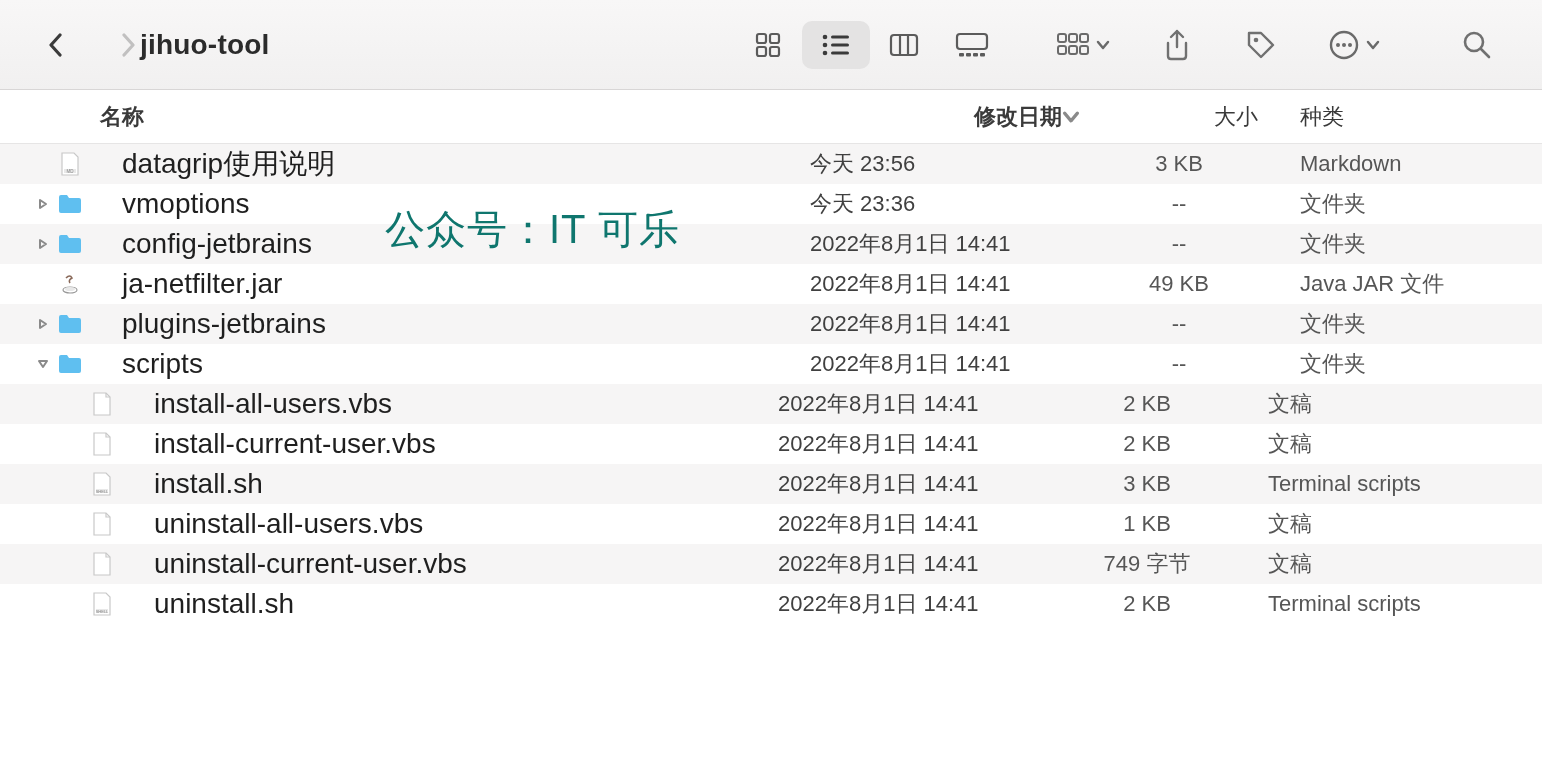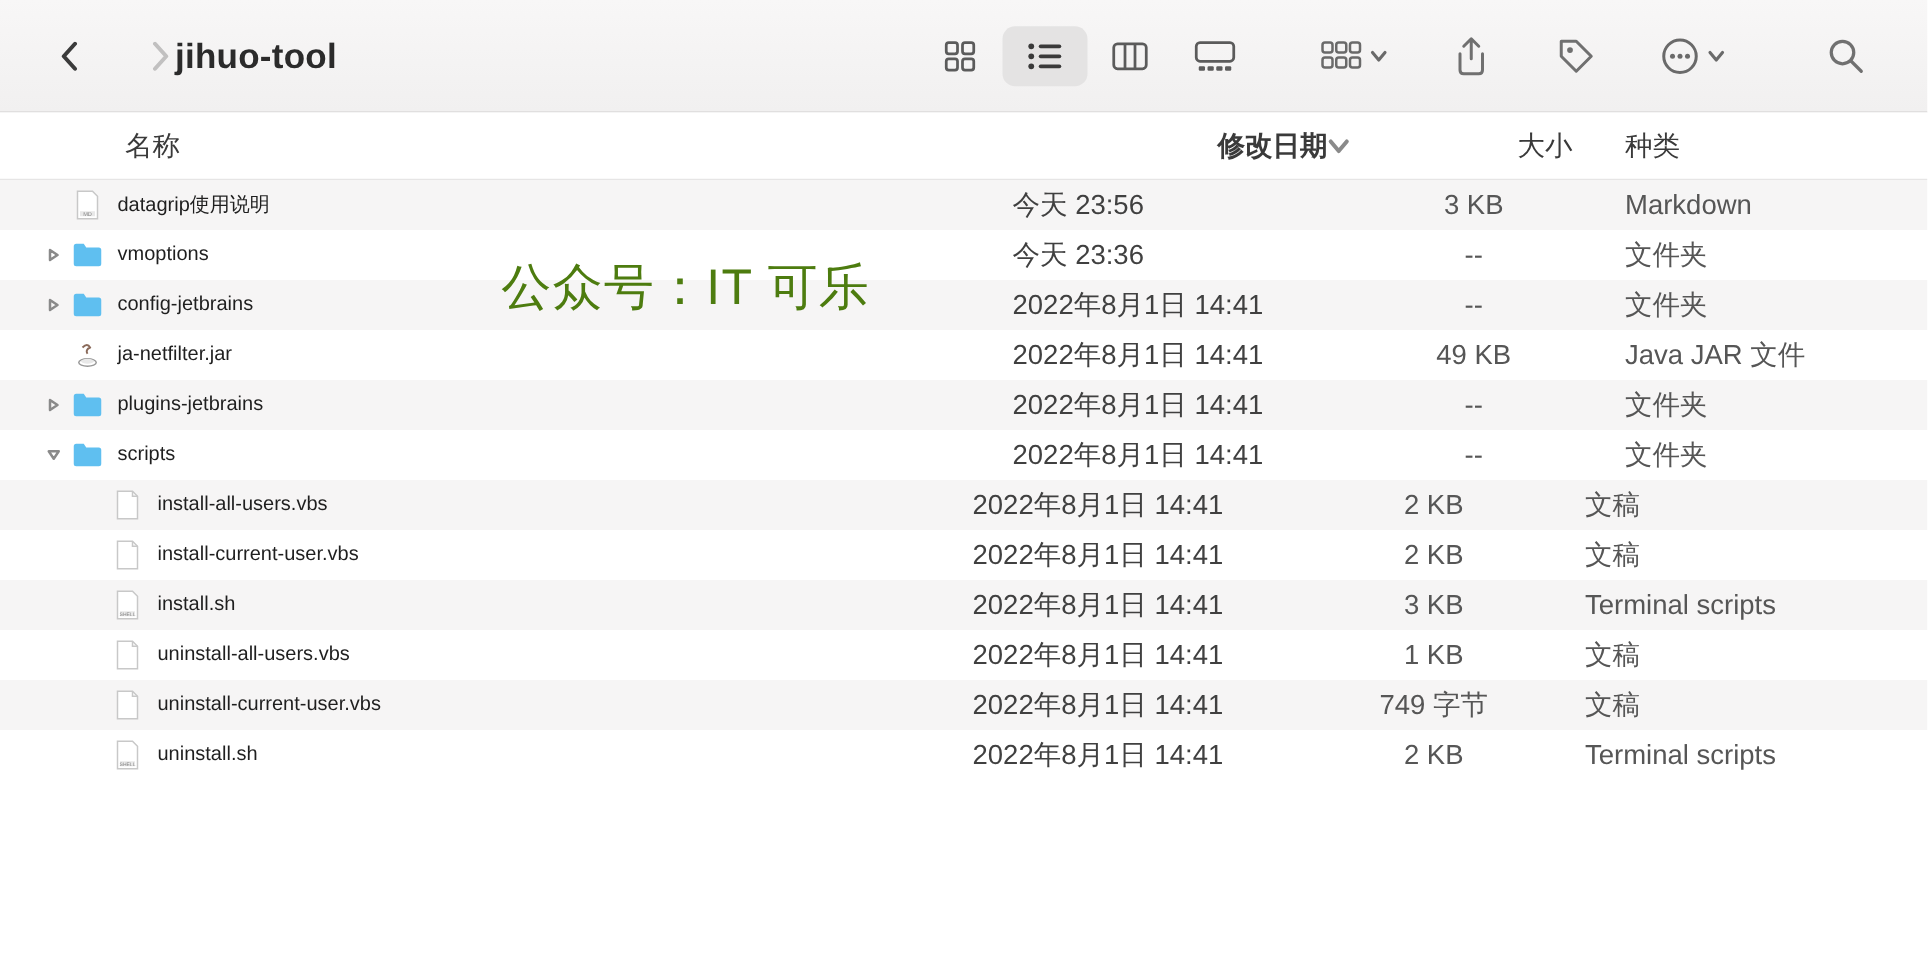--- a/index.html
+++ b/index.html
@@ -58,50 +58,50 @@
     .chev-sm { width:14px; height:14px; }
 
     .columns-header {
       display: flex;
       align-items: center;
       height: 54px;
       background: #fff;
       border-bottom: 1px solid #e6e5e5;
       color: #3a3a3a;
     }
-    .col-name { padding-left: 100px; flex: 0 0 800px; font-weight: 400; }
+    .col-name { padding-left: 100px; flex: 0 0 800px; font-weight: 700; }
     .col-date { flex: 0 0 300px; font-weight: 700; display:flex; align-items:center; justify-content:flex-end; padding-right:20px; padding-left: 10px; }
     .col-size { flex: 0 0 180px; text-align: right; padding-right: 22px; }
     .col-kind { flex: 1; padding-left: 20px; }
     .sort-chev { width:18px; height:18px; color:#8a8a8a; }
 
     .listing { position: relative; }
     .row {
       display: flex;
       align-items: center;
       height: 40px;
       padding-left: 30px;
     }
     .row:nth-child(even) { background: #f6f5f5; }
     .disclosure { width: 26px; display:flex; align-items:center; justify-content:center; color:#8a8a8a; }
     .indent-1 { width: 0px; }
     .indent-2 { width: 32px; }
     .file-icon { width: 28px; height: 28px; display:flex; align-items:center; justify-content:center; margin-right: 10px; }
     .name-cell { flex: 0 0 770px; display:flex; align-items:center; }
     .row.child .name-cell { flex: 0 0 738px; }
-    .fname { font-size: 16px; color: #1f1f1f; }
+    .fname { font-size: 28px; color: #1f1f1f; margin-left: 28px; }
     .date-cell { flex: 0 0 300px; color: #404040; padding-left: 10px; }
     .size-cell { flex: 0 0 180px; text-align: center; color: #565656; padding-right: 22px; }
     .kind-cell { flex: 1; color: #565656; padding-left: 20px; }
 
     .watermark {
       position: absolute;
-      left: 401px;
+      left: 385px;
       top: 58px;
-      color: #4d7c0f;
+      color: #0f766e;
       font-size: 40px;
       font-weight: 400;
       pointer-events: none;
       letter-spacing: 1px;
     }
   </style>
 </head>
 <body>
 
 <div class="toolbar">

